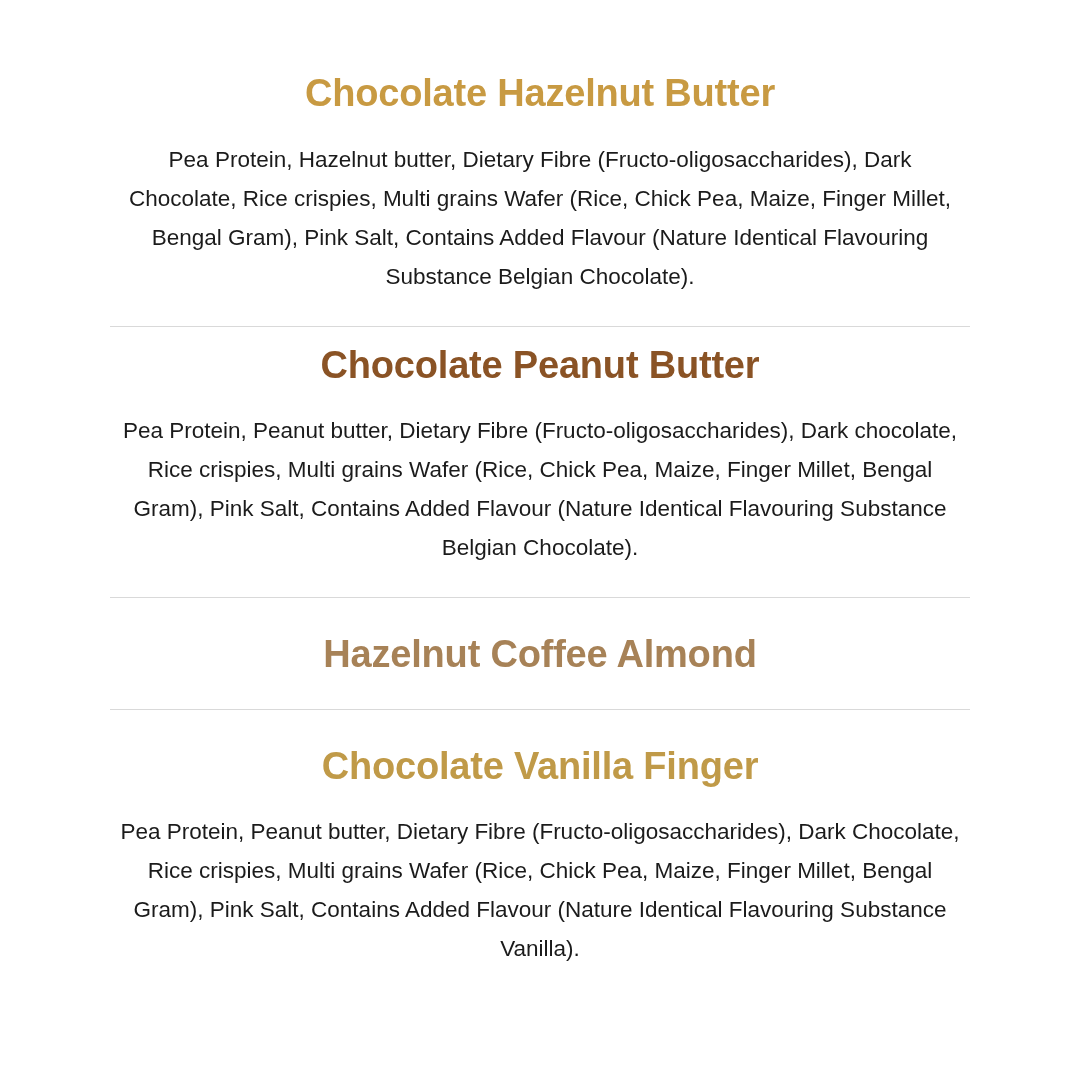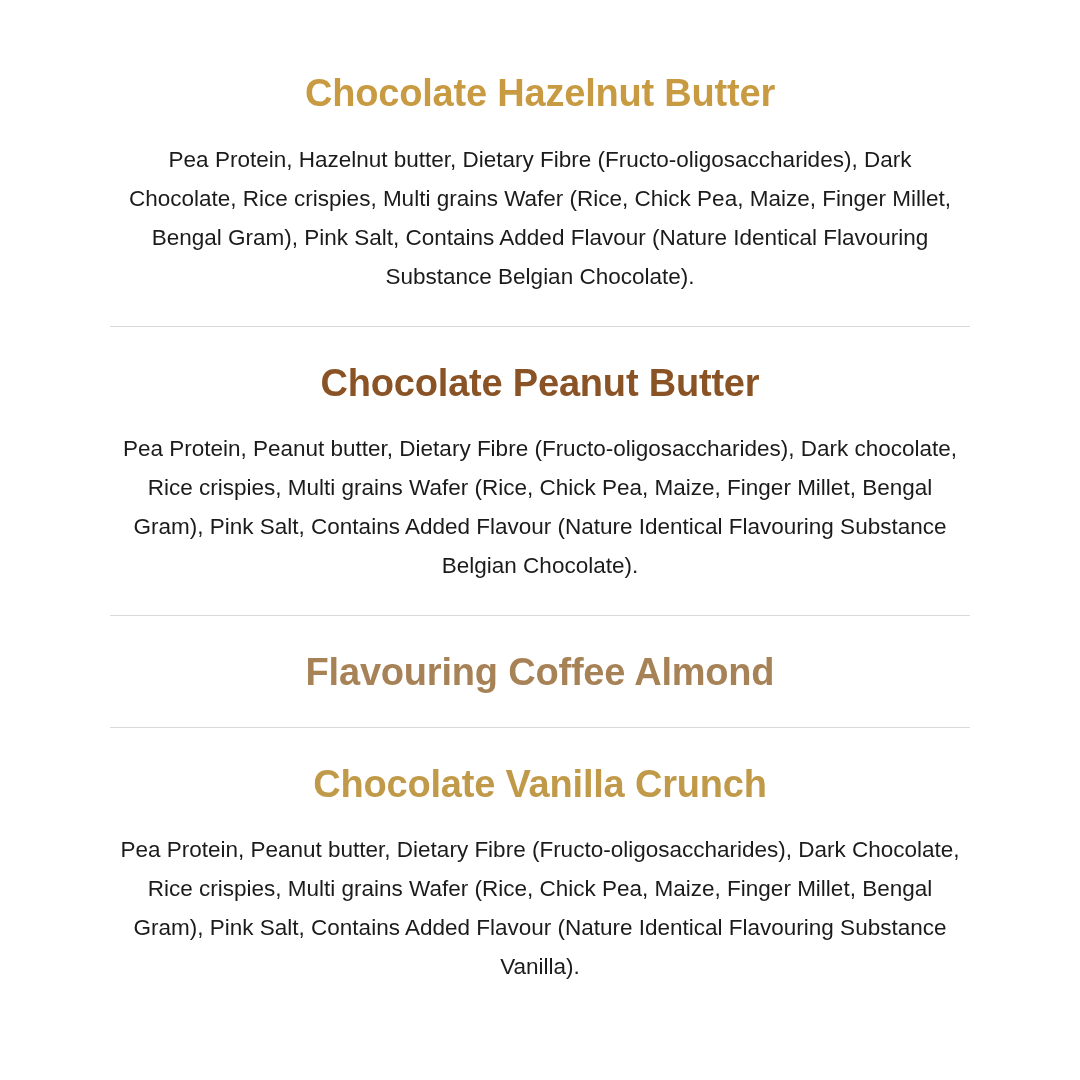--- a/index.html
+++ b/index.html
@@ -47,21 +47,21 @@
   .divider {
     border: 0;
     border-top: 1px solid #d9d9d9;
     width: 100%;
     margin: 0;
   }
   .sec-1 .section-title { margin-top: 26px; }
   .sec-1 .section-body { margin-top: 22px; }
   .sec-1 { padding-bottom: 30px; }
 
-  .sec-2 .section-title { margin-top: 33px; }
+  .sec-2 .section-title { margin-top: 15px; }
   .sec-2 .section-body { margin-top: 22px; }
   .sec-2 { padding-bottom: 30px; }
 
   .sec-3 .section-title { margin-top: 33px; }
   .sec-3 .section-body { margin-top: 22px; }
   .sec-3 { padding-bottom: 30px; }
 
   .sec-4 .section-title { margin-top: 33px; }
   .sec-4 .section-body { margin-top: 22px; }
 </style>
@@ -78,23 +78,23 @@
   <hr class="divider" style="border-top-color: rgb(217, 217, 217);">
 
   <div class="section sec-2">
     <h2 class="section-title" style="color: rgb(138, 83, 37);">Chocolate Peanut Butter</h2>
     <p class="section-body">Pea Protein, Peanut butter, Dietary Fibre (Fructo-oligosaccharides), Dark chocolate, Rice crispies, Multi grains Wafer (Rice, Chick Pea, Maize, Finger Millet, Bengal Gram), Pink Salt, Contains Added Flavour (Nature Identical Flavouring Substance Belgian Chocolate).</p>
   </div>
 
   <hr class="divider" style="border-top-color: rgb(217, 217, 217);">
 
   <div class="section sec-3">
-    <h2 class="section-title" style="color: rgb(167, 130, 87);">Flavouring Coffee Almond</h2>
+    <h2 class="section-title" style="color: rgb(167, 130, 87);">Hazelnut Coffee Almond</h2>
   </div>
 
   <hr class="divider" style="border-top-color: rgb(217, 217, 217);">
 
   <div class="section sec-4">
-    <h2 class="section-title" style="color: rgb(192, 154, 72);">Chocolate Vanilla Crunch</h2>
+    <h2 class="section-title" style="color: rgb(192, 154, 72);">Chocolate Vanilla Finger</h2>
     <p class="section-body">Pea Protein, Peanut butter, Dietary Fibre (Fructo-oligosaccharides), Dark Chocolate, Rice crispies, Multi grains Wafer (Rice, Chick Pea, Maize, Finger Millet, Bengal Gram), Pink Salt, Contains Added Flavour (Nature Identical Flavouring Substance Vanilla).</p>
   </div>
 
 </div>
 
 </body></html>

